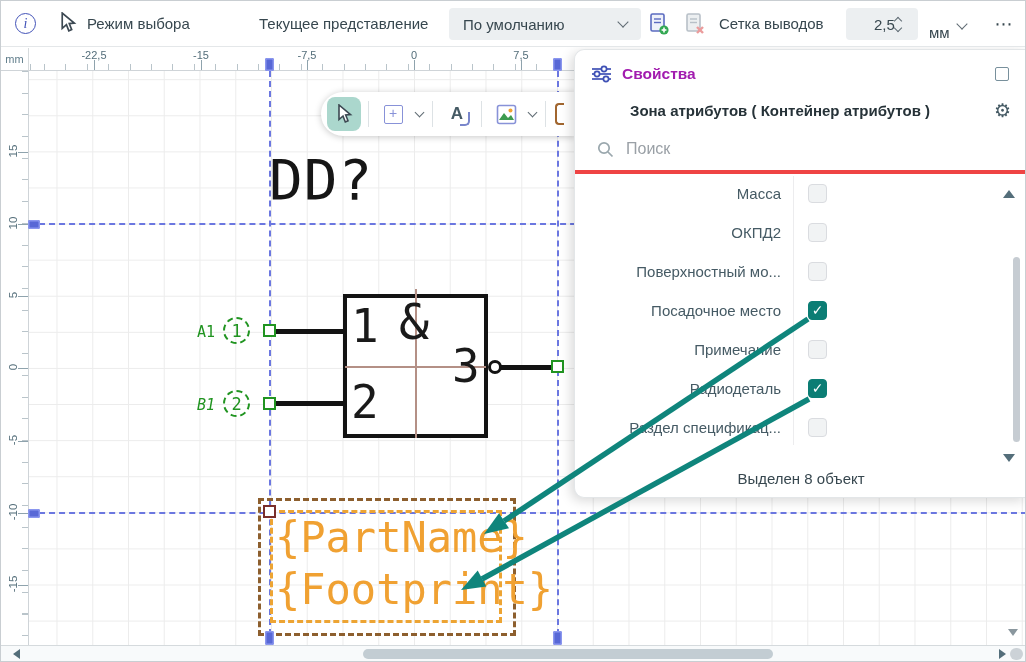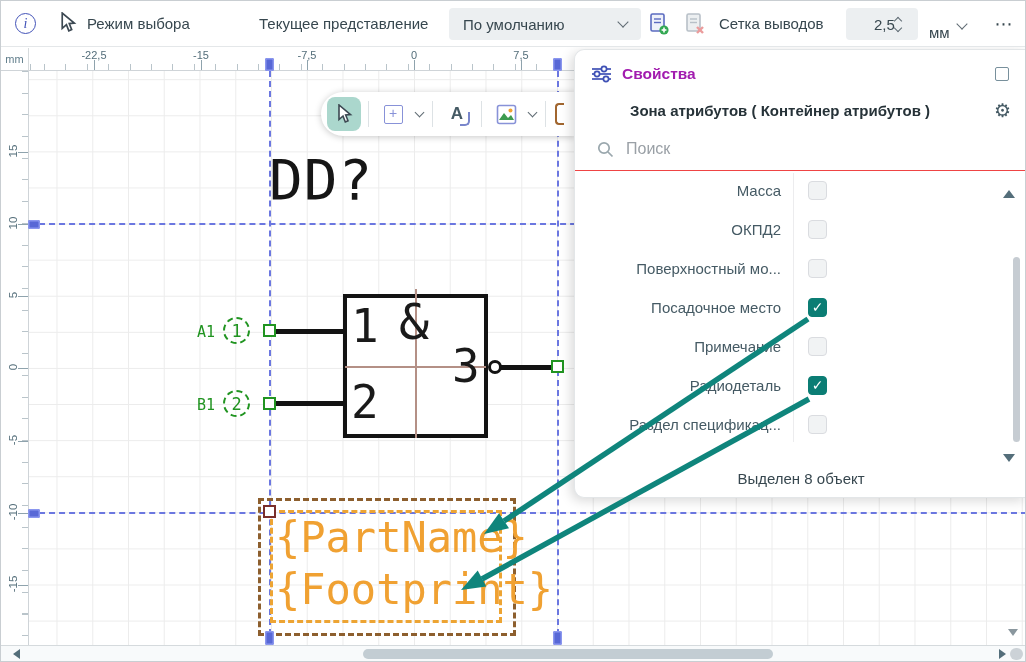--- a/index.html
+++ b/index.html
@@ -83,21 +83,21 @@
   .partial-ic { width:9px; height:22px; border:2px solid #a1662f; border-right:none; border-radius:4px 0 0 4px; margin-left:2px; }
 
   
   .panel { position:absolute; left:573px; top:48px; width:453px; height:449px; background:#fff; border:1px solid #e3e6e8; border-right:none; border-radius:10px 0 0 10px; box-shadow:-3px 3px 12px rgba(0,0,0,.15); z-index:45; }
   .p-header { display:flex; align-items:center; gap:10px; padding:15px 18px 10px 16px; }
   .p-title { font-size:15.5px; font-weight:bold; color:#a21caf; flex:1; }
   .detach-ic { width:14px; height:14px; border:1.7px solid #78909c; border-radius:2px; cursor:pointer; }
   .p-sub { display:flex; align-items:center; padding:8px 16px 6px 55px; }
   .p-subtitle { font-size:15px; font-weight:bold; color:#263238; flex:1; }
   .gear-ic { font-size:19px; color:#455a64; cursor:pointer; line-height:1; }
-  .p-search { display:flex; align-items:center; gap:12px; padding:14px 16px 12px 22px; border-bottom:1px solid #ef4444; }
+  .p-search { display:flex; align-items:center; gap:12px; padding:14px 16px 12px 22px; border-bottom:4px solid #ef4444; }
   .p-search input { border:none; outline:none; font-size:16px; color:#37474f; width:300px; font-family:"Liberation Sans",sans-serif; }
   .p-search input::placeholder { color:#9aa0a6; }
   .rows { position:relative; }
   .rows::before { content:""; position:absolute; left:218px; top:2px; bottom:2px; width:1px; background:#ececee; }
   .p-row { display:flex; align-items:center; height:39px; }
   .p-row .lab { width:206px; text-align:right; font-size:15px; color:#455a64; }
   .p-check { margin-left:27px; width:19px; height:19px; border-radius:4px; background:#f1f3f4; border:1px solid #dadce0; cursor:pointer; color:#fff; font-size:14px; line-height:17px; text-align:center; }
   .p-check.checked { background:#0b7d74; border-color:#0b7d74; }
   .p-footer { position:absolute; left:0; bottom:10px; width:100%; text-align:center; font-size:15px; color:#37474f; }
   .p-scroll-up { position:absolute; right:12px; top:140px; width:0; height:0; border-left:6px solid transparent; border-right:6px solid transparent; border-bottom:8px solid #546e7a; cursor:pointer; }
@@ -141,21 +141,21 @@
   <div class="sch gate-num" style="left:451px; top:342px;">3</div>
   <div class="inv-circle"></div>
 
   <div class="pin-sq" style="left:262px; top:323px;"></div>
   <div class="pin-sq" style="left:262px; top:396px;"></div>
   <div class="pin-sq" style="left:550px; top:359px;"></div>
 
   <div class="sch pin-circ" style="left:222px; top:316px;">1</div>
   <div class="sch pin-circ" style="left:222px; top:389px;">2</div>
   <div class="sch pin-name" style="left:196px; top:322px;">A1</div>
-  <div class="sch pin-name" style="left:196px; top:395px;">B1</div>
+  <div class="sch pin-name" style="left:196px; top:395px;font-style:italic;">B1</div>
 
   <div class="attr-outer"></div>
   <div class="attr-inner"></div>
   <div class="attr-handle"></div>
   <div class="sch attr-text" style="top:516px;">{PartName}</div>
   <div class="sch attr-text" style="top:568px;">{Footprint}</div>
 
   <div class="fl-toolbar">
     <div class="fl-btn active">
       <svg width="17" height="20" viewBox="0 0 17 20">

